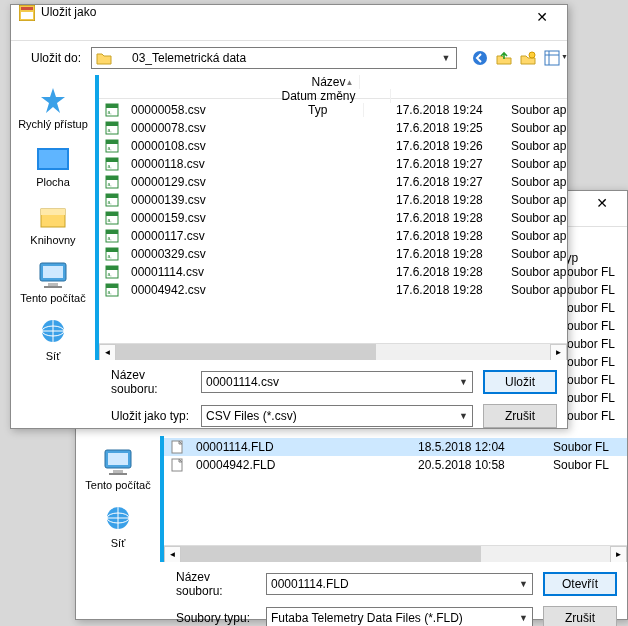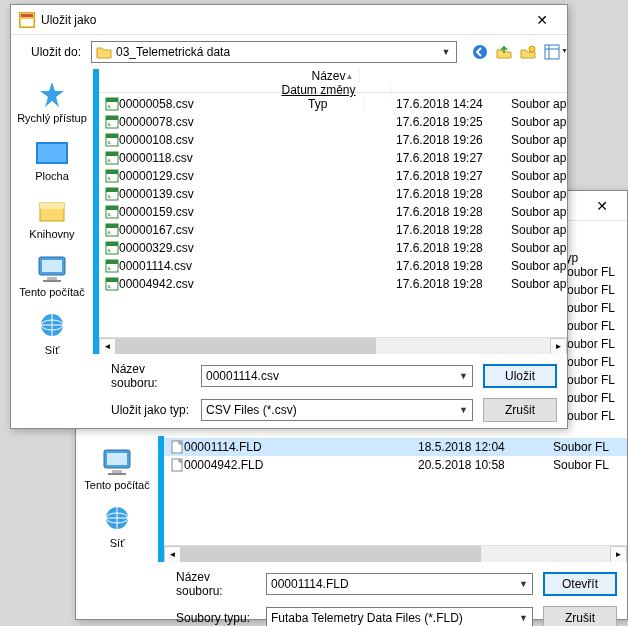--- a/index.html
+++ b/index.html
@@ -17,23 +17,23 @@
   .dialog {
     position: absolute;
     background: #fff;
     border: 1px solid #8b8b8b;
     box-shadow: 2px 2px 8px rgba(0,0,0,.25);
   }
   .dlg-save { left: 10px; top: 4px; width: 558px; height: 425px; z-index: 2; }
   .dlg-open { left: 75px; top: 190px; width: 553px; height: 430px; z-index: 1; }
 
   .titlebar {
-    height: 30px;
+    height: 36px;
     display: flex;
-    align-items: center;
+    align-items: flex-start;
     padding: 0 4px 0 8px;
     border-bottom: 1px solid #e0e0e0;
   }
   .titlebar .appicon { width:16px; height:16px; margin-right:6px; }
   .titlebar .title { flex:1; font-size:12px; }
   .titlebar .close-btn {
     width: 42px; height: 24px;
     display:flex; align-items:center; justify-content:center;
     font-size: 14px;
   }
@@ -44,41 +44,41 @@
     padding: 0 6px;
     gap: 6px;
   }
   .toolbar .lbl { width: 68px; text-align:right; padding-right:4px; }
   .folder-combo {
     flex:1; height:22px;
     border:1px solid #7a7a7a;
     display:flex; align-items:center;
     padding:0 2px 0 4px;
     background:#fff;
-    gap:4px;
+    gap:20px;
   }
   .folder-combo .foldericon { width:16px; height:16px; }
   .folder-combo .text { flex:1; white-space:nowrap; overflow:hidden; }
   .folder-combo .drop { width:16px; height:20px; display:flex; align-items:center; justify-content:center; font-size:9px; color:#333; }
   .tool-icons { display:flex; gap:6px; margin-left:8px; }
   .toolicon { width:18px; height:18px; display:flex; align-items:center; justify-content:center; position:relative; }
   .toolicon .dd { position:absolute; right:-7px; top:4px; font-size:7px; color:#333; }
 
   .body {
     display:flex;
     height: calc(100% - 30px - 34px - 74px);
   }
 
   .places {
     width: 88px;
     display:flex; flex-direction:column;
     align-items:center;
     padding: 6px 0;
     gap: 2px;
-    border-right:6px solid #0ea5e9;
+    border-right:4px solid #0ea5e9;
   }
   .place {
     width: 80px;
     padding: 4px 0 6px;
     text-align:center;
     border:1px solid transparent;
   }
   .place .picon { width:36px; height:30px; margin:0 auto 2px; display:flex; align-items:center; justify-content:center; }
   .place .plabel { font-size:11px; }
 
@@ -90,29 +90,29 @@
     align-items:center;
     flex-direction:column;
   }
   .hcol {
     padding: 0 6px;
     font-size:12px;
     border-right:1px solid #f0f0f0;
     display:flex; align-items:center; justify-content:space-between;
   }
   .hcol.name { flex:1; }
-  .hcol.date { width:115px;text-decoration:underline; }
+  .hcol.date { width:115px; }
   .hcol.type { width:62px; }
   .sortarr { font-size:8px; color:#777; }
 
   .rows { flex:1; overflow:auto; padding-top:2px; }
   .row { display:flex; align-items:center; height:18px; }
   .row.sel { background:#cde8ff; }
   .cell { padding:0 6px; white-space:nowrap; overflow:hidden; }
-  .cell.name { flex:1; display:flex; align-items:center; gap:0; color:#000; }
+  .cell.name { flex:1; display:flex; align-items:center; gap:12px; color:#000; }
   .cell.date { width:115px; }
   .cell.type { width:62px; }
   .fileicon { width:14px; height:14px; }
 
   .hscroll {
     height: 17px;
     background:#f0f0f0;
     border-top:1px solid #ddd;
     display:flex;
   }
@@ -375,21 +375,21 @@
             <div class="cell name">
               <span class="fileicon">
                 <svg class="svg" width="14" height="14">
                   <rect x="1" y="1" width="12" height="12" fill="#fff" stroke="#2e8b3d"></rect>
                   <rect x="1" y="1" width="12" height="4" fill="#2e8b3d"></rect>
                   <text x="2.5" y="11" font-size="5" fill="#2e8b3d">a,</text>
                 </svg>
               </span>
               <span>00000058.csv</span>
             </div>
-            <div class="cell date">17.6.2018 14:24</div>
+            <div class="cell date">17.6.2018 19:24</div>
             <div class="cell type">Soubor ap</div>
           </div>
           <div class="row">
             <div class="cell name">
               <span class="fileicon">
                 <svg class="svg" width="14" height="14">
                   <rect x="1" y="1" width="12" height="12" fill="#fff" stroke="#2e8b3d"></rect>
                   <rect x="1" y="1" width="12" height="4" fill="#2e8b3d"></rect>
                   <text x="2.5" y="11" font-size="5" fill="#2e8b3d">a,</text>
                 </svg>
@@ -471,21 +471,21 @@
           </div>
           <div class="row">
             <div class="cell name">
               <span class="fileicon">
                 <svg class="svg" width="14" height="14">
                   <rect x="1" y="1" width="12" height="12" fill="#fff" stroke="#2e8b3d"></rect>
                   <rect x="1" y="1" width="12" height="4" fill="#2e8b3d"></rect>
                   <text x="2.5" y="11" font-size="5" fill="#2e8b3d">a,</text>
                 </svg>
               </span>
-              <span>00000167.csv</span>
+              <span>00000117.csv</span>
             </div>
             <div class="cell date">17.6.2018 19:28</div>
             <div class="cell type">Soubor ap</div>
           </div>
           <div class="row">
             <div class="cell name">
               <span class="fileicon">
                 <svg class="svg" width="14" height="14">
                   <rect x="1" y="1" width="12" height="12" fill="#fff" stroke="#2e8b3d"></rect>
                   <rect x="1" y="1" width="12" height="4" fill="#2e8b3d"></rect>

